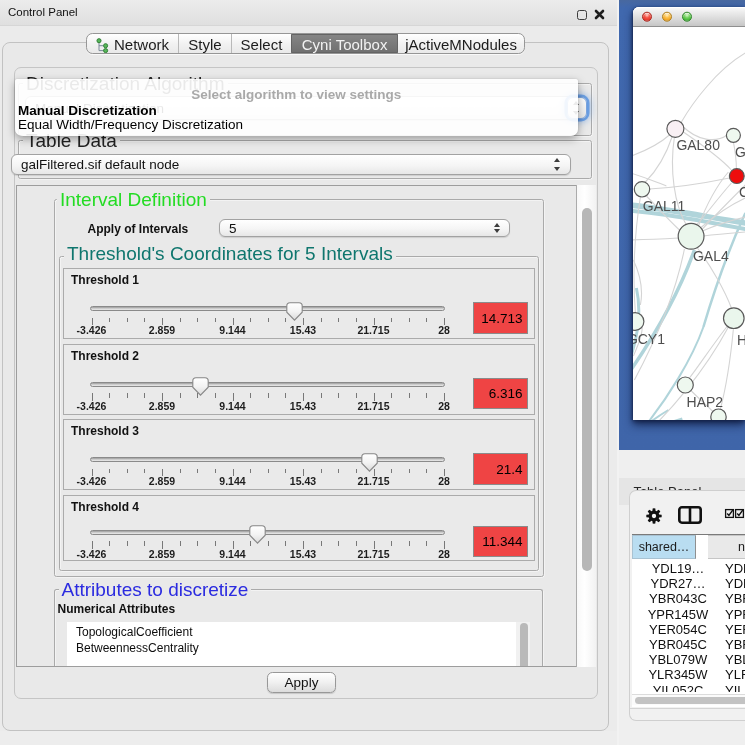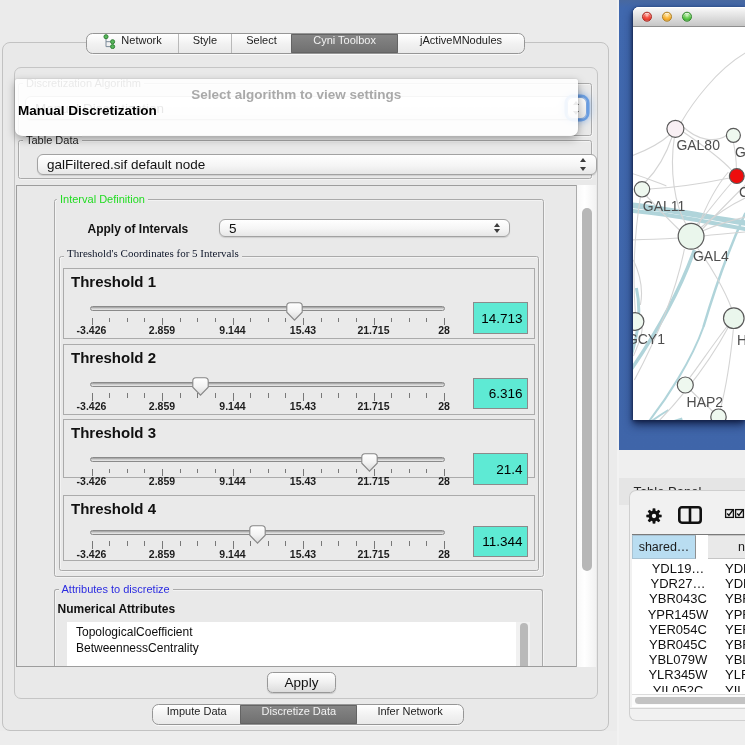--- a/index.html
+++ b/index.html
@@ -13,41 +13,41 @@
   #float-btn { left:577px; top:10px; width:10px; height:10px; border:1.8px solid #3c3c3c; border-radius:2.5px; background:transparent; }
   #close-btn { left:594px; top:9px; width:11px; height:11px; }
 
   #outer-panel { left:2px; top:42px; width:606.5px; height:689px; border:1px solid #c2c2c2; border-radius:8px; background:#e9e9e9; }
   #inner-panel { left:13.5px; top:67px; width:584px; height:632px; border:1px solid #c5c5c5; border-radius:7px; background:#e9e9e9; }
 
   
   .tabstrip { display:flex; border:1px solid #969696; border-radius:6.5px; background:linear-gradient(#ffffff,#f1f1f1 55%,#e9e9e9); overflow:hidden; box-shadow:0 1px 0 rgba(255,255,255,.7); }
   #top-tabs { left:86px; top:33px; width:439px; height:21px; }
   #bottom-tabs { left:152px; top:704px; width:312px; height:21px; }
-  .tabseg { display:flex; align-items:flex-start; justify-content:center; gap:5px; font-size:11px; color:#1c1c1c; position:relative; }
+  .tabseg { display:flex; align-items:flex-end; justify-content:center; gap:5px; font-size:15px; color:#1c1c1c; position:relative; }
   .tabseg + .tabseg { border-left:1px solid #b9b9b9; }
   .tabseg.selected { background:linear-gradient(#868686,#6f6f6f); color:#f2f2f2; border-radius:1px; border-left:none; box-shadow:inset 0 0 0 1px #646464; }
   .tabseg.selected + .tabseg { border-left:none; }
 
   
   .groupbox { border:1px solid #aaaaaa; border-radius:2.5px; box-shadow:0.5px 0.5px 0 #fdfdfd, inset 0.5px 0.5px 0 #fdfdfd; }
-  .grouptitle { position:absolute; background:#e9e9e9; padding:0 3px; font-size:11px; color:#222; line-height:13px; white-space:nowrap; }
+  .grouptitle { position:absolute; background:#e9e9e9; padding:0 3px; font-size:19px; color:#222; line-height:13px; white-space:nowrap; }
 
   
   .combo { border:1px solid #a2a2a2; border-radius:6px; background:linear-gradient(#ffffff,#f5f5f5 55%,#e7e7e7); position:absolute; box-shadow:0 1px 1px rgba(0,0,0,0.12); }
   .combo .cval { position:absolute; left:9px; top:50%; transform:translateY(-50%); font-size:13.5px; color:#111; white-space:nowrap; }
   .stepper { position:absolute; width:12px; }
   .stepper .up, .stepper .dn { position:absolute; left:2px; width:0; height:0; border-left:3.4px solid transparent; border-right:3.4px solid transparent; }
   .stepper .up { border-bottom:4.4px solid #3c3c3c; top:3px; }
   .stepper .dn { border-top:4.4px solid #3c3c3c; bottom:3px; }
 
   #combo-algorithm { left:25px; top:96px; width:560px; height:23.5px; }
   #algo-focusring { left:566.5px; top:97px; width:20.5px; height:22px; border-radius:6px; border:1px solid #7aa4de;
      box-shadow:0 0 0 2.5px rgba(88,146,224,0.8), 0 0 7px 3px rgba(88,146,224,0.55); background:linear-gradient(#fdfdfd,#e8e8e8); }
-  #combo-tabledata { left:37px; top:153.5px; width:560px; height:21px; }
+  #combo-tabledata { left:11px; top:153.5px; width:560px; height:21px; }
   #combo-intervals { left:218px; top:217.5px; width:291px; height:18px; }
 
   
   #algo-dropdown { left:15px; top:79px; width:562.5px; height:56.5px; background:rgba(255,255,255,0.90);
      border-radius:2px 2px 7px 7px; box-shadow:0 3px 8px rgba(0,0,0,0.34), 0 0 1px rgba(0,0,0,0.3); }
   #algo-dropdown .drow { position:absolute; left:3px; right:3px; height:14px; font-size:13.5px; line-height:14px; color:#000; white-space:nowrap; }
   #algo-dropdown #dd-prompt { top:9px; text-align:center; color:#a9a9a9; font-weight:bold; }
   #dd-item-0 { top:24.5px; font-weight:bold; }
   #dd-item-1 { top:38.5px; }
 
@@ -57,30 +57,30 @@
   #main-vscroll { left:575.5px; top:184.5px; width:20px; height:482px; border-left:1px solid #ababab; background:linear-gradient(90deg,#f8f8f8,#ffffff 40%,#f2f2f2); }
   #main-vscroll .thumb { position:absolute; left:5.5px; top:23px; width:9.5px; height:363px; border-radius:5px; background:#b7b7b7; }
 
   #group-interval { left:52.5px; top:197.5px; width:490.5px; height:378.5px; }
   #group-thresholds { left:58px; top:255px; width:480px; height:314.5px; }
   #group-attributes { left:52.5px; top:588px; width:489.5px; height:90px; border-bottom:none; }
   .boldlabel { position:absolute; font-size:12px; font-weight:bold; color:#111; white-space:nowrap; }
 
   
   .throw { position:absolute; left:62px; width:471.5px; border:1px solid #ababab; background:#eaeaea; }
-  .throw .tlabel { position:absolute; left:7px; top:4px; font-size:15px; font-weight:bold; color:#111; }
+  .throw .tlabel { position:absolute; left:7px; top:4px; font-size:12px; font-weight:bold; color:#111; }
   .track { position:absolute; left:26px; top:37px; width:355px; height:5px; border:1px solid #8a8a8a; border-radius:3px;
      background:linear-gradient(#9a9a9a,#c9c9c9 45%,#ececec); }
   .ticks { position:absolute; left:0; top:48.5px; height:8px; width:100%; }
   .tick { position:absolute; top:0; width:1px; background:#787878; }
   .tick.major { height:7.5px; } .tick.minor { height:4.5px; }
   .ticklabels { position:absolute; left:0; top:55px; height:10px; width:100%; }
   .ticklabel { position:absolute; width:64px; text-align:center; font-size:10.5px; font-weight:bold; color:#1d1d1d; }
   .thumb-sl { position:absolute; top:32.5px; width:17px; height:19px; }
-  .valbox { position:absolute; left:408.5px; top:33px; width:55px; height:31.5px; border:1px solid #8b8b8b; background:#5eead4; }
+  .valbox { position:absolute; left:408.5px; top:33px; width:55px; height:31.5px; border:1px solid #8b8b8b; background:#ef4444; }
   .valbox span { position:absolute; right:4px; top:50%; transform:translateY(-50%); font-size:13.5px; color:#000; }
 
   
   #attr-list { left:66px; top:620.5px; width:448.5px; height:46px; background:#fff; overflow:hidden; padding-top:2px; }
   #attr-list .li { font-size:12px; color:#0d0d0d; line-height:16.9px; padding-left:9px; white-space:nowrap; }
   #attr-scroll { left:514.5px; top:620.5px; width:14.5px; height:46px; background:#f1f1f1; }
   #attr-scroll .thumb { position:absolute; left:4.5px; top:1.5px; width:8px; height:46px; border-radius:4px 4px 0 0; background:#b9b9b9; }
 
   #threshold-rows div.throw:nth-of-type(4) > div, #threshold-rows div.throw:nth-of-type(4) > svg { transform:translateY(-3px); }
   #apply-btn { left:267px; top:672px; width:69px; height:20.5px; border:1px solid #989898; border-radius:5.5px;
@@ -120,20 +120,27 @@
   #tbl-hscroll { position:absolute; left:0; top:159px; width:113px; height:10.5px; background:#fbfbfb; border-top:1px solid #dcdcdc; }
   #tbl-hscroll .thumb { position:absolute; left:3px; top:1.5px; width:120px; height:7px; border-radius:3.5px; background:#c3c3c3; }
   #table-footer-line { position:absolute; left:0; top:217.5px; width:116px; border-top:1px solid #d4d4d4; }
 
   svg text { font-family:"Liberation Sans",sans-serif; }
 </style>
 </head>
 <body>
 
 <div class="abs" id="left-window">
+  <div class="abs" id="titlebar">
+    <span class="abs title">Control Panel</span>
+    <div class="abs" id="float-btn"></div>
+    <svg class="abs" id="close-btn" viewBox="0 0 11 11">
+      <path d="M2 2 L9 9 M9 2 L2 9" stroke="#1e1e1e" stroke-width="2.6" stroke-linecap="round"></path>
+    </svg>
+  </div>
 
   <div class="abs" id="outer-panel"></div>
 
   <div class="tabstrip abs" id="top-tabs">
 
   <div class="tabseg">
         <svg class="net-icon" width="13" height="15" viewBox="0 0 13 15" style="display:none">
           <path d="M3 4.4 L3 12.6 M3 7.7 L7.7 7.7 M3 12.6 L7.7 12.6" stroke="#7a8a99" stroke-width="1" fill="none"></path>
           <circle cx="3" cy="2.7" r="2.05" fill="#57b65a" stroke="#2c7d31" stroke-width="0.95"></circle>
           <circle cx="9.6" cy="7.7" r="2.05" fill="#57b65a" stroke="#2c7d31" stroke-width="0.95"></circle>
@@ -192,21 +199,21 @@
       <span class="boldlabel" style="left:86.5px; top:220.5px;">Apply of Intervals</span>
       <div class="combo" id="combo-intervals">
         <span class="cval">5</span>
         <div class="stepper" style="right:5px; top:0; height:100%;">
             <div class="up"></div>
             <div class="dn"></div>
           </div>
       </div>
 
       <div class="abs groupbox" id="group-thresholds"></div>
-      <span class="grouptitle" style="left:63px; top:245.5px; color:#0f172a;font-family:Liberation Serif, serif;">Threshold's Coordinates for 5 Intervals</span>
+      <span class="grouptitle" style="left:63px; top:245.5px; color:#0f766e;">Threshold's Coordinates for 5 Intervals</span>
 
       <div id="threshold-rows">
 
       <div class="throw" style="top: 267px; height: 71px;">
             <span class="tlabel">Threshold 1</span>
             <div class="track"></div>
             <div class="ticks">
               <div class="tick major" style="left: 27.5px;"></div>
               <div class="tick minor" style="left: 45.125px;"></div>
               <div class="tick minor" style="left: 62.75px;"></div>
@@ -280,21 +287,21 @@
               <span class="ticklabel" style="left: 348px;">28</span>
             </div>
             <svg class="thumb-sl" viewBox="0 0 17 19" style="left: 128.274px;">
               <defs></defs>
               <path d="M4 0.8 L13 0.8 Q16.2 0.8 16.2 4 L16.2 10.2 L8.5 18.2 L0.8 10.2 L0.8 4 Q0.8 0.8 4 0.8 Z" fill="url(#thumbgrad)" stroke="#878787" stroke-width="1.1"></path>
             </svg>
             <div class="valbox">
               <span>6.316</span>
             </div>
           </div>
-          <div class="throw" style="top: 418px; height: 59px;">
+          <div class="throw" style="top: 418px; height: 71px;">
             <span class="tlabel">Threshold 3</span>
             <div class="track"></div>
             <div class="ticks">
               <div class="tick major" style="left: 27.5px;"></div>
               <div class="tick minor" style="left: 45.125px;"></div>
               <div class="tick minor" style="left: 62.75px;"></div>
               <div class="tick minor" style="left: 80.375px;"></div>
               <div class="tick major" style="left: 98px;"></div>
               <div class="tick minor" style="left: 115.625px;"></div>
               <div class="tick minor" style="left: 133.25px;"></div>
@@ -385,36 +392,25 @@
           <div class="thumb"></div>
         </div>
     </div>
   </div>
   <div class="abs" id="main-vscroll">
       <div class="thumb"></div>
     </div>
 
   <div class="abs" id="apply-btn">Apply</div>
 
-  <div class="tabstrip abs" id="bottom-tabs">
-
-  <div class="tabseg">
-        <span>Impute Data</span>
-      </div>
-      <div class="tabseg selected">
-        <span>Discretize Data</span>
-      </div>
-      <div class="tabseg">
-        <span>Infer Network</span>
-      </div>
-    </div>
 
   <div class="abs" id="algo-dropdown">
     <div class="drow" id="dd-prompt">Select algorithm to view settings</div>
     <div class="drow" id="dd-item-0">Manual Discretization</div>
+    <div class="drow" id="dd-item-1">Equal Width/Frequency Discretization</div>
   </div>
 </div>
 
 <div class="abs" id="right-gap"></div>
 <div class="abs" id="right-bottom-bg"></div>
 <div class="abs" id="blue-panel"></div>
 
 <div class="abs" id="net-window">
   <div id="net-titlebar"></div>
 </div>

